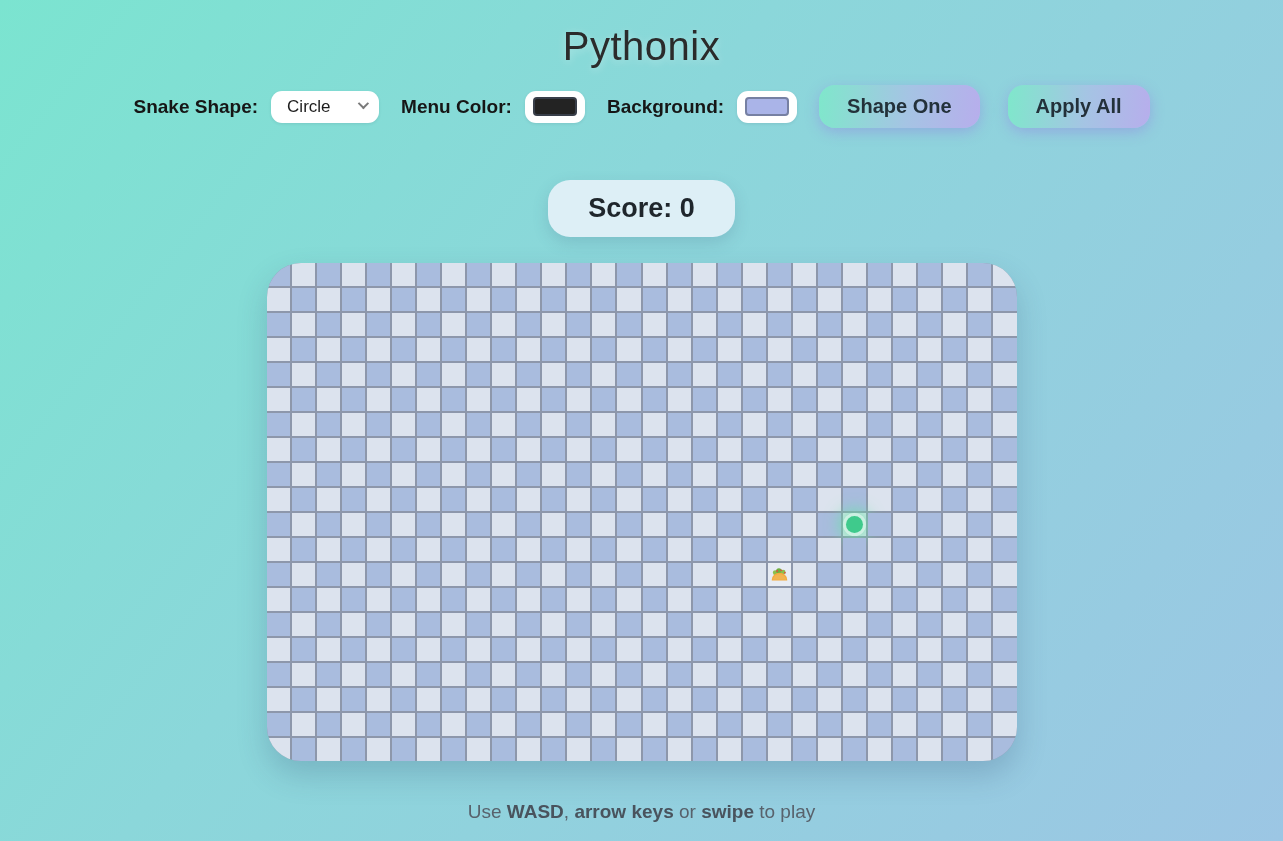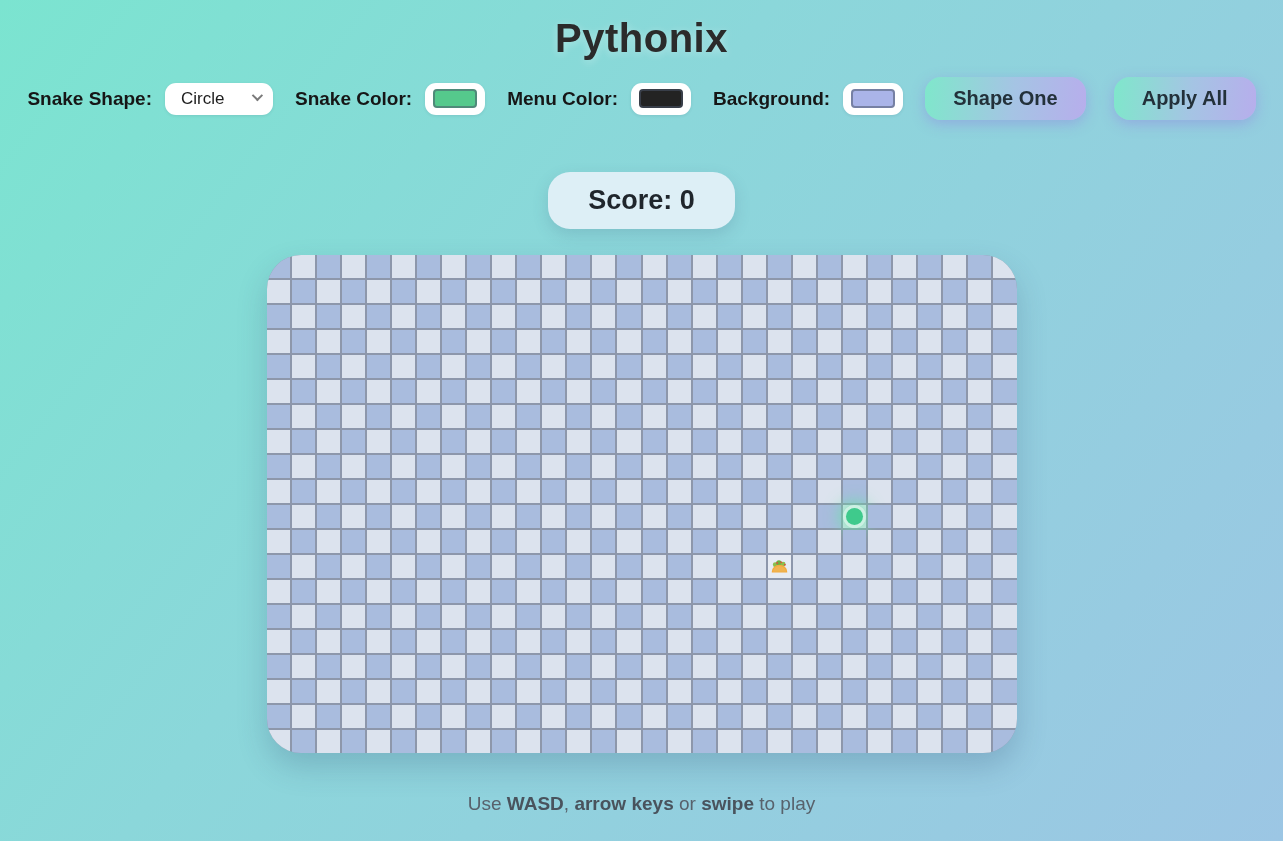--- a/index.html
+++ b/index.html
@@ -5,23 +5,23 @@
   * { margin: 0; padding: 0; box-sizing: border-box; }
   html, body { width: 1283px; height: 841px; overflow: hidden; }
   body {
     font-family: "Liberation Sans", "DejaVu Sans", sans-serif;
     background: linear-gradient(128deg, #7be4d0 0%, #8bd7da 40%, #9cc6e4 100%);
     display: flex;
     flex-direction: column;
     align-items: center;
   }
   .page-title {
-    margin-top: 16px;
+    margin-top: 24px;
     font-size: 40px;
-    font-weight: 700;
+    font-weight: 400;
     color: #2b2b2b;
     letter-spacing: 0.5px;
     text-shadow: 0 2px 8px rgba(255,255,255,0.35);
   }
   
   .controls {
     margin-top: 16px;
     display: flex;
     align-items: center;
     gap: 22px;
@@ -126,26 +126,20 @@
 
 <div class="controls">
   <div class="control-group">
     <span class="control-label">Snake Shape:</span>
     <div class="select-box">
       <span class="select-value">Circle</span>
       <span class="chevron"></span>
     </div>
   </div>
 
-  <div class="control-group">
-    <span class="control-label">Snake Color:</span>
-    <div class="swatch-box">
-      <span class="swatch" style="background: rgb(85, 201, 140);"></span>
-    </div>
-  </div>
 
   <div class="control-group">
     <span class="control-label">Menu Color:</span>
     <div class="swatch-box">
       <span class="swatch" style="background: rgb(35, 35, 35);"></span>
     </div>
   </div>
 
   <div class="control-group">
     <span class="control-label">Background:</span>

